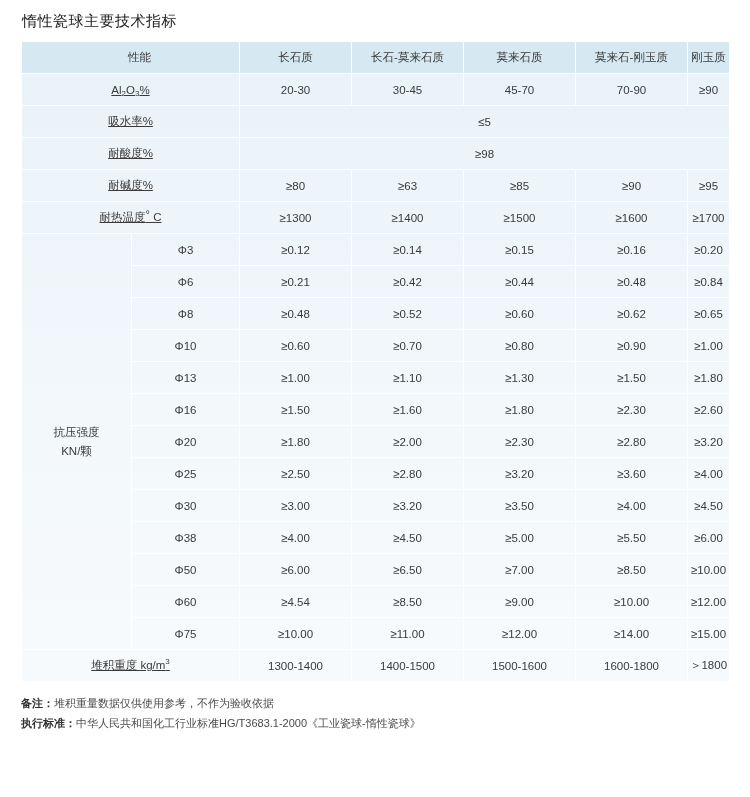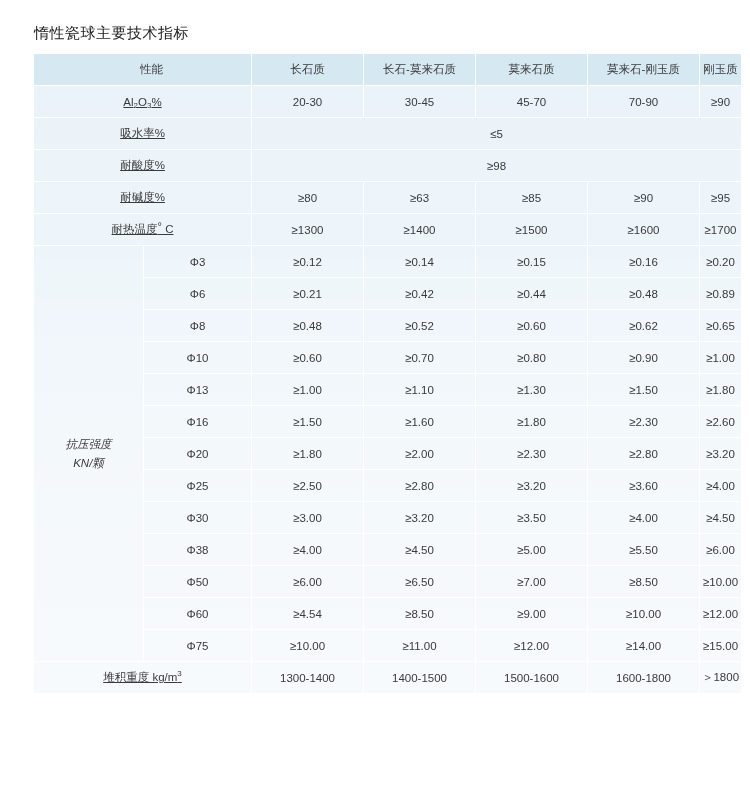--- a/index.html
+++ b/index.html
@@ -12,21 +12,21 @@
     height: 797px;
     font-family: "Liberation Sans", sans-serif;
     color: #333333;
     position: relative;
     overflow: hidden;
   }
   .page {
     width: 690px;
     height: 797px;
     box-sizing: border-box;
-    padding: 12px;
+    padding: 0;
     position: relative;
   }
   .title {
     font-size: 15px;
     color: #222222;
     font-weight: normal;
     padding: 12px 0 10px 22px;
     letter-spacing: 0.5px;
   }
   table.spec {
@@ -63,21 +63,20 @@
     color: #2f2f2f;
     text-decoration: underline;
   }
   td.vlabel {
     text-align: left;
     padding-left: 18px;
     font-size: 12px;
     color: #2f2f2f;
     vertical-align: middle;
     line-height: 1.6;
-    font-style: italic;
   }
   td.sub {
     text-align: center;
     font-size: 11.5px;
     color: #3a3a3a;
   }
   td.val {
     font-size: 11.5px;
   }
   .notes {
@@ -186,21 +185,21 @@
         <td class="val">≥0.15</td>
         <td class="val">≥0.16</td>
         <td class="val" colspan="2">≥0.20</td>
       </tr>
       <tr>
         <td class="sub">Φ6</td>
         <td class="val">≥0.21</td>
         <td class="val">≥0.42</td>
         <td class="val">≥0.44</td>
         <td class="val">≥0.48</td>
-        <td class="val" colspan="2">≥0.89</td>
+        <td class="val" colspan="2">≥0.84</td>
       </tr>
       <tr>
         <td class="sub">Φ8</td>
         <td class="val">≥0.48</td>
         <td class="val">≥0.52</td>
         <td class="val">≥0.60</td>
         <td class="val">≥0.62</td>
         <td class="val" colspan="2">≥0.65</td>
       </tr>
       <tr>
@@ -289,14 +288,22 @@
         <td class="val">1300-1400</td>
         <td class="val">1400-1500</td>
         <td class="val">1500-1600</td>
         <td class="val">1600-1800</td>
         <td class="val" colspan="2">＞1800</td>
       </tr>
 
     </tbody>
   </table>
 
+  <div class="notes">
+    <div>
+      <span class="label">备注：</span><span>堆积重量数据仅供使用参考，不作为验收依据</span>
+    </div>
+    <div>
+      <span class="label">执行标准：</span><span>中华人民共和国化工行业标准HG/T3683.1-2000《工业瓷球-惰性瓷球》</span>
+    </div>
+  </div>
 
 </div>
 
 </body></html>

